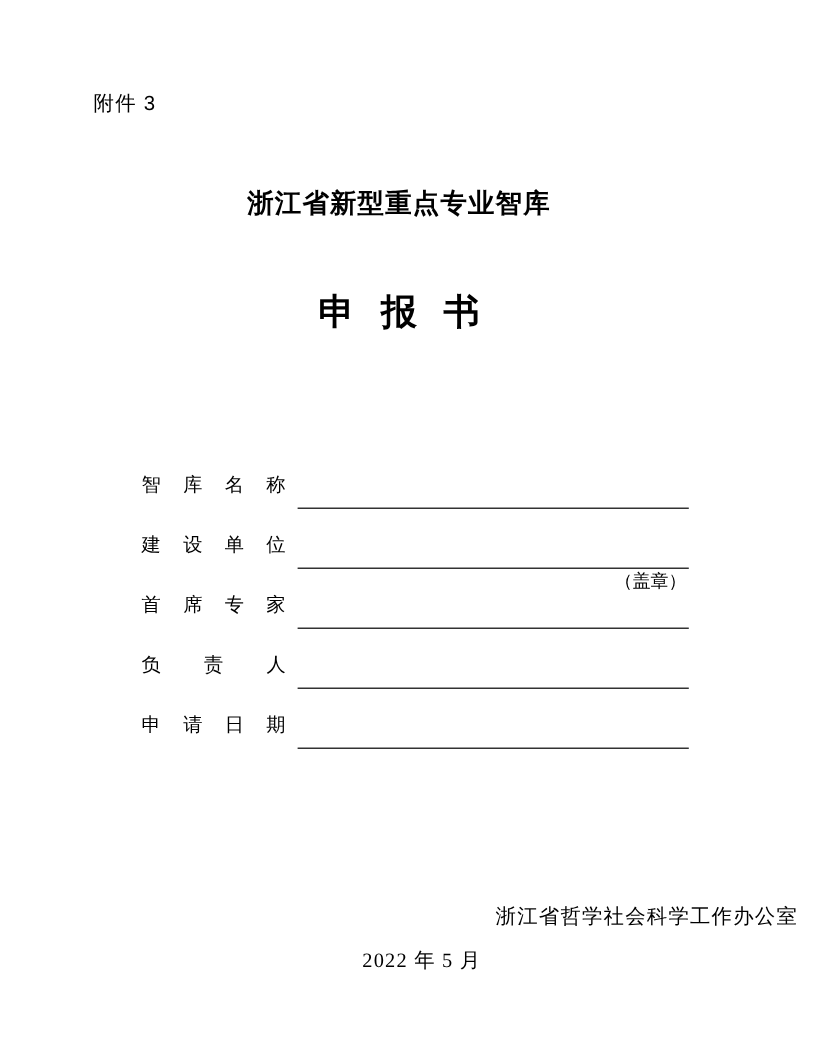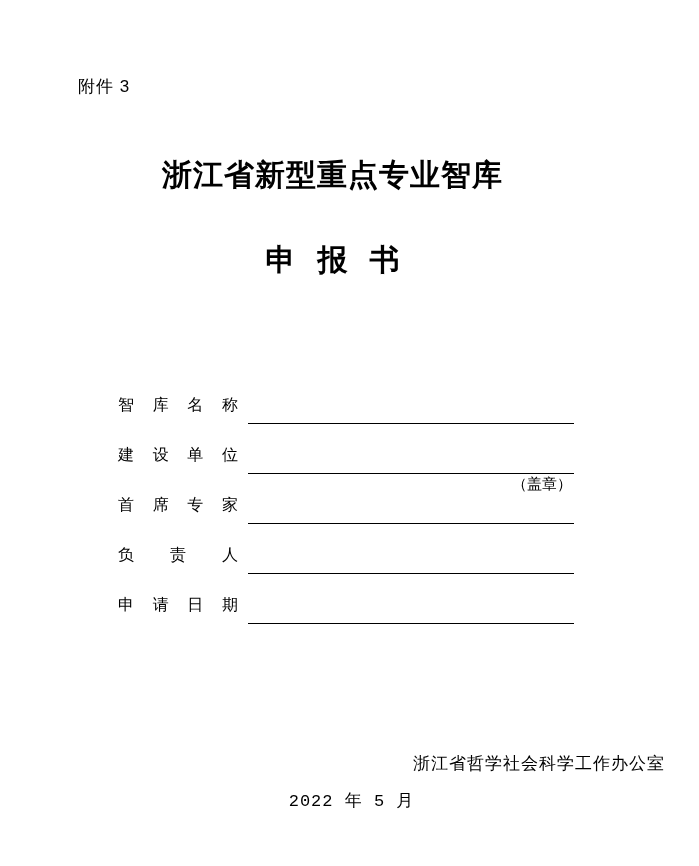--- a/index.html
+++ b/index.html
@@ -28,21 +28,21 @@
     font-size: 17px;
     letter-spacing: 1px;
   }
   .title-main {
     position: absolute;
     left: 0;
     right: 0;
     top: 155px;
     text-align: center;
     font-family: "Liberation Sans", sans-serif;
-    font-size: 30px;
+    font-size: 22px;
     font-weight: bold;
     letter-spacing: 1px;
   }
   .title-sub {
     position: absolute;
     left: 0;
     right: 0;
     top: 240px;
     text-align: center;
     font-family: "Liberation Sans", sans-serif;
@@ -100,21 +100,21 @@
     font-family: "Liberation Sans", sans-serif;
     font-size: 17px;
     letter-spacing: 1px;
   }
   .footer-date {
     position: absolute;
     left: 0;
     right: 0;
     top: 789px;
     text-align: center;
-    font-family: Liberation Mono, monospace;
+    font-family: Liberation Serif, serif;
     font-size: 17px;
     letter-spacing: 1px;
     padding-left: 38px;
   }
 </style>
 </head>
 <body>
 
 <div class="page">
 

